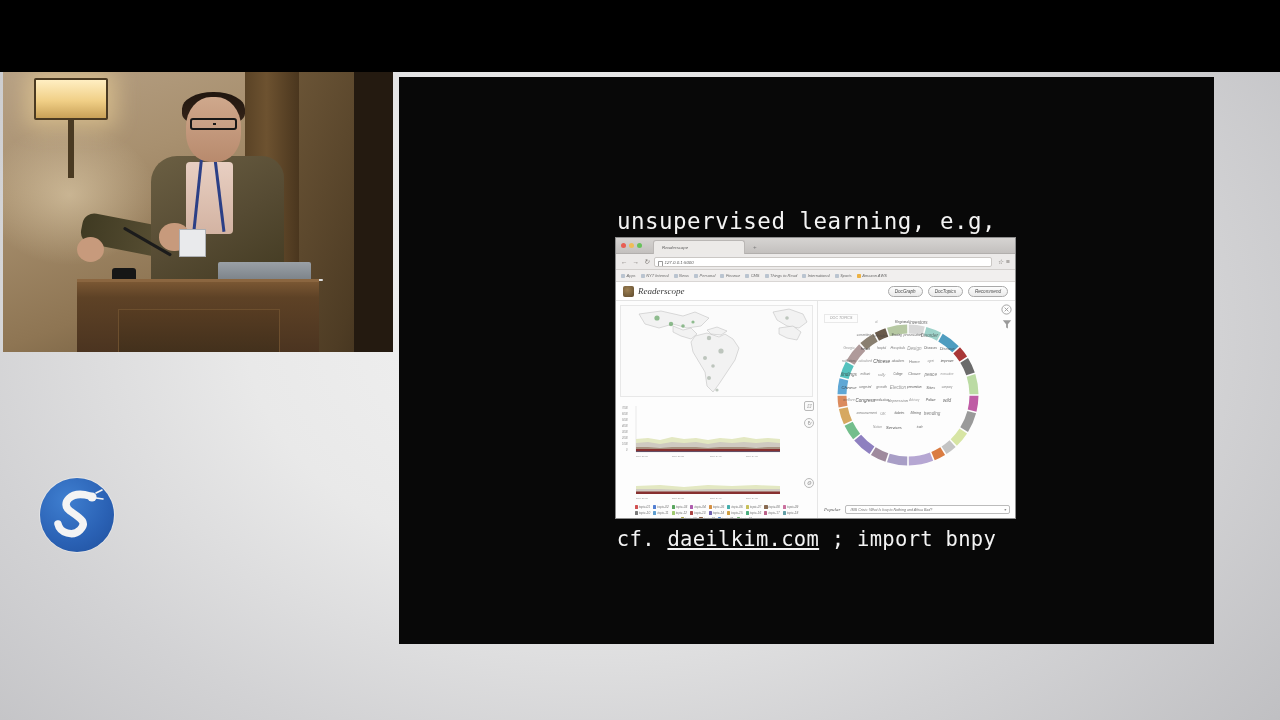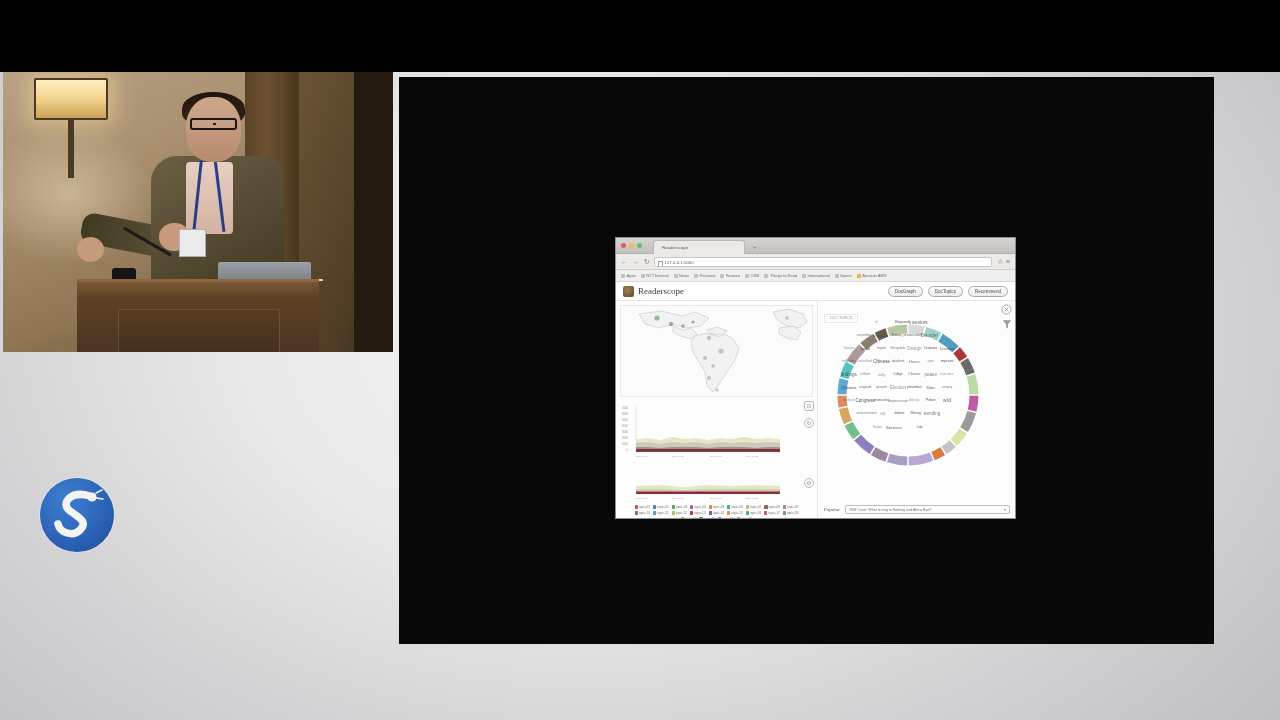--- a/index.html
+++ b/index.html
@@ -77,21 +77,21 @@
   .slide { position:absolute; left:399px; top:77px; width:815px; height:567px; background:#080808; }
   .slide-title { position:absolute; left:0; top:131px; width:100%; text-align:center;
     color:#f3f3f3; font-family:"DejaVu Sans Mono", monospace; font-size:22.5px; letter-spacing:.5px; }
   .slide-caption { position:absolute; left:0; top:450px; width:100%; text-align:center;
     color:#f3f3f3; font-family:"DejaVu Sans Mono", monospace; font-size:20.5px; letter-spacing:.3px; }
   .slide-caption .lnk { text-decoration:underline; }
 
   
   .browser { position:absolute; left:217px; top:161px; width:399px; height:280px;
     background:#fff; box-shadow:0 0 0 1px #8e8e8e; overflow:hidden;
-    filter:blur(.28px) saturate(.93); }
+    filter:blur(.28px) saturate(.93);font-style:italic; }
   .b-chrome { height:16px; background:linear-gradient(180deg,#d6d4d2,#c3c0be); position:relative;
     border-bottom:1px solid #b2afad; }
   .dots { position:absolute; left:5px; top:5px; display:flex; gap:3px; }
   .dot { width:5px; height:5px; border-radius:50%; }
   .b-tab { position:absolute; left:37px; top:2px; width:92px; height:14px;
     background:#eceae8; border-radius:3px 3px 0 0; border:1px solid #bab7b5; border-bottom:none;
     font-size:4.4px; color:#5a5a5a; padding:3.5px 0 0 8px; white-space:nowrap; overflow:hidden; }
   .b-tabplus { position:absolute; left:137px; top:6px; font-size:6px; color:#7b7b7b; }
   .b-nav { height:16px; background:#eceae9; position:relative; border-bottom:1px solid #d2cfcd;
     display:flex; align-items:center; padding:0 5px; gap:5px; }
@@ -183,20 +183,21 @@
   <div class="logo-mark">
     <svg width="74" height="74" viewBox="0 0 74 74">
       <path d="M50 18 C30 12 20 26 30 33 C40 40 48 44 40 52 C33 59 20 55 18 46" stroke="#f4f4f4" stroke-width="7.5" fill="none" stroke-linecap="round"></path>
       <circle cx="52" cy="19" r="4.6" fill="#f4f4f4"></circle>
       <path d="M56 15 l6 -3 M56 20 l7 1" stroke="#f4f4f4" stroke-width="1.6" stroke-linecap="round"></path>
     </svg>
   </div>
 </div>
 
 <div class="slide">
+  <div class="slide-title">unsupervised learning, e.g,</div>
 
   <div class="browser">
     <div class="b-chrome">
       <div class="dots">
         <span class="dot" style="background:#f05b50"></span>
         <span class="dot" style="background:#f3bd4e"></span>
         <span class="dot" style="background:#61c454"></span>
       </div>
       <div class="b-tab">Readerscope</div>
       <div class="b-tabplus">+</div>
@@ -534,13 +535,16 @@
 
           <div class="popular">
             <span class="pop-lbl">Popular</span>
             <div class="pop-sel">ISIS Crisis: What Is Iraq to Nothing and Africa Bad?</div>
           </div>
         </div>
       </div>
     </div>
   </div>
 
+  <div class="slide-caption">
+    <span>cf. </span><span class="lnk">daeilkim.com</span><span> ; import bnpy</span>
+  </div>
 </div>
 
 </body></html>

